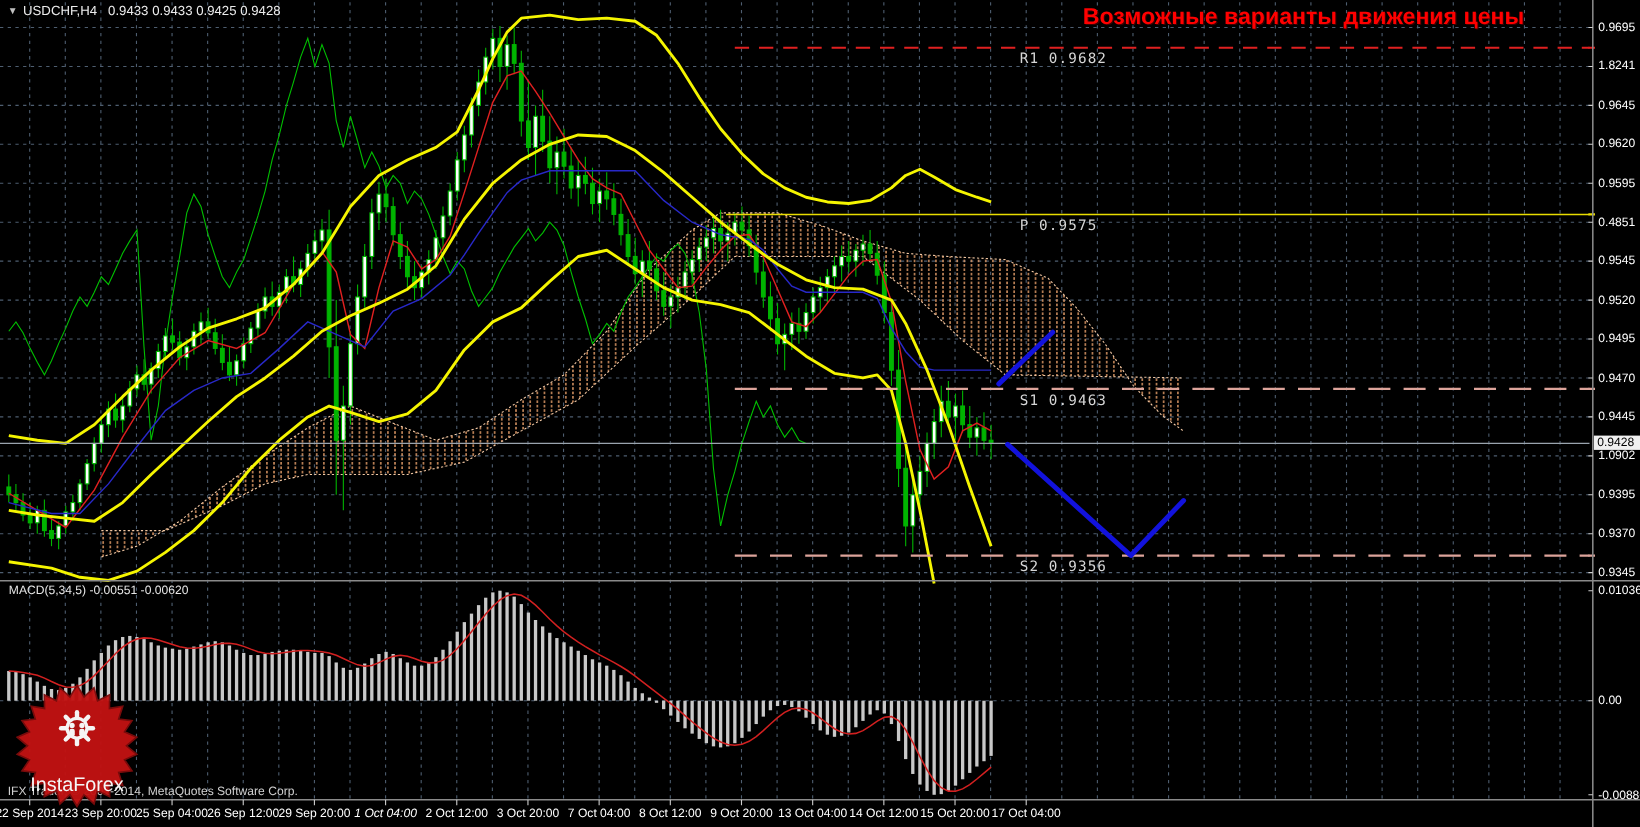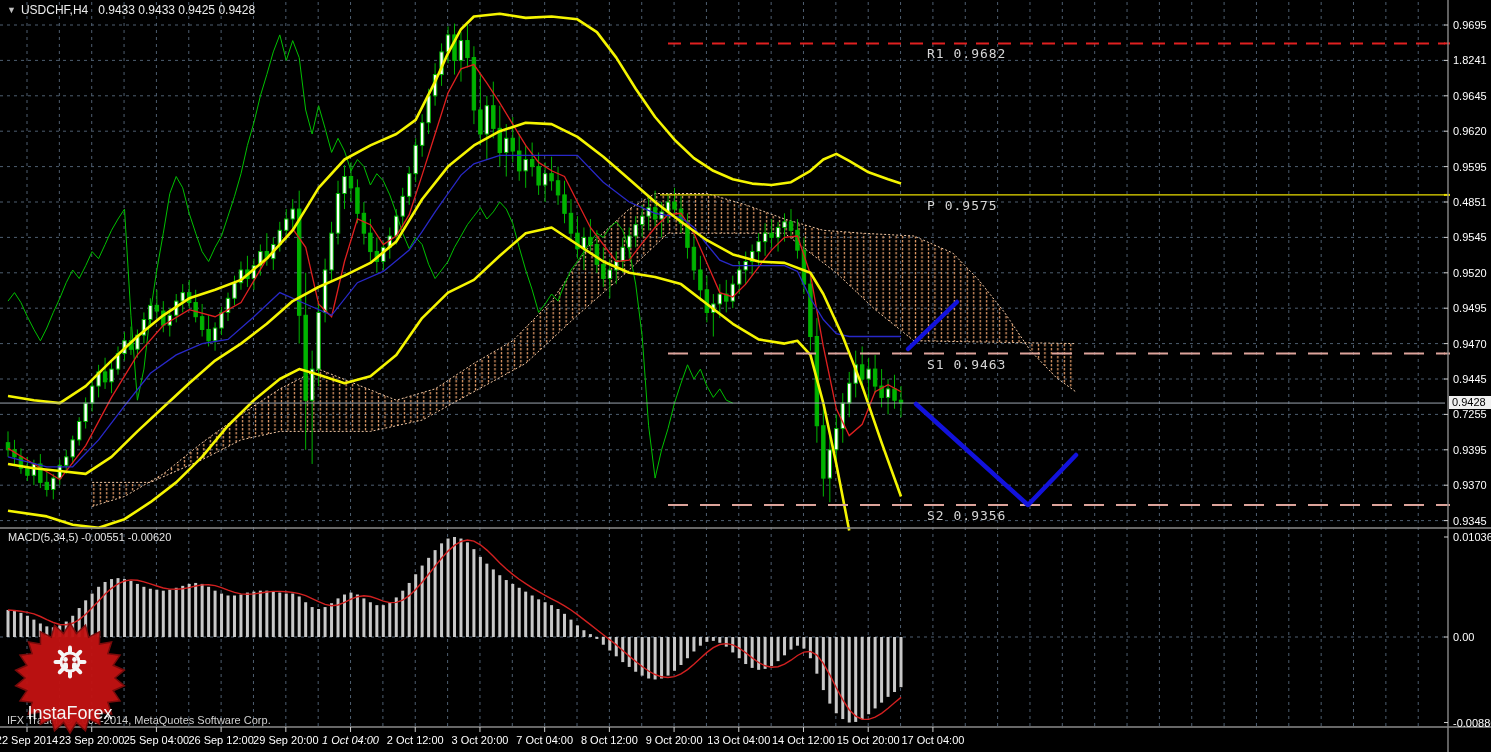--- a/index.html
+++ b/index.html
@@ -574,36 +574,37 @@
       <line x1="738.788" y1="727" x2="738.788" y2="732" stroke="#cfcfcf" stroke-width="1"></line>
       <line x1="803.496" y1="727" x2="803.496" y2="732" stroke="#cfcfcf" stroke-width="1"></line>
       <line x1="868.204" y1="727" x2="868.204" y2="732" stroke="#cfcfcf" stroke-width="1"></line>
       <line x1="932.912" y1="727" x2="932.912" y2="732" stroke="#cfcfcf" stroke-width="1"></line>
     </svg>
 
   <div id="labels">
     <div class="lbl titlebar">
       <span class="tri">▼</span><span class="sym">USDCHF,H4</span><span>0.9433 0.9433 0.9425 0.9428</span>
     </div>
+    <div class="lbl anno anno1">Возможные варианты движения цены</div>
     <div class="lbl macdlbl">
       <span>MACD(5,34,5)</span>&nbsp;<span>-0.00551 -0.00620</span>
     </div>
     <div class="lbl copyright">IFX Trader, © 2001-2014, MetaQuotes Software Corp.</div>
   <div class="lbl ptick" style="top: 19px;">0.9695</div>
       <div class="lbl ptick" style="top: 54.4px;">1.8241</div>
       <div class="lbl ptick" style="top: 89.8px;">0.9645</div>
       <div class="lbl ptick" style="top: 125.2px;">0.9620</div>
       <div class="lbl ptick" style="top: 160.6px;">0.9595</div>
       <div class="lbl ptick" style="top: 196px;">0.4851</div>
       <div class="lbl ptick" style="top: 231.4px;">0.9545</div>
       <div class="lbl ptick" style="top: 266.8px;">0.9520</div>
       <div class="lbl ptick" style="top: 302.2px;">0.9495</div>
       <div class="lbl ptick" style="top: 337.6px;">0.9470</div>
       <div class="lbl ptick" style="top: 373px;">0.9445</div>
-      <div class="lbl ptick" style="top: 408.4px;">0.7255</div>
+      <div class="lbl ptick" style="top: 408.4px;">1.0902</div>
       <div class="lbl ptick" style="top: 443.8px;">0.9395</div>
       <div class="lbl ptick" style="top: 479.2px;">0.9370</div>
       <div class="lbl ptick" style="top: 514.6px;">0.9345</div>
       <div class="lbl ptick" style="top: 530.995px;">0.01036</div>
       <div class="lbl ptick" style="top: 631px;">0.00</div>
       <div class="lbl ptick" style="top: 716.526px;">-0.00886</div>
       <div class="lbl ttick" style="left: -18px;">22 Sep 2014</div>
       <div class="lbl ttick" style="left: 46.708px;">23 Sep 20:00</div>
       <div class="lbl ttick" style="left: 111.416px;">25 Sep 04:00</div>
       <div class="lbl ttick" style="left: 176.124px;">26 Sep 12:00</div>

